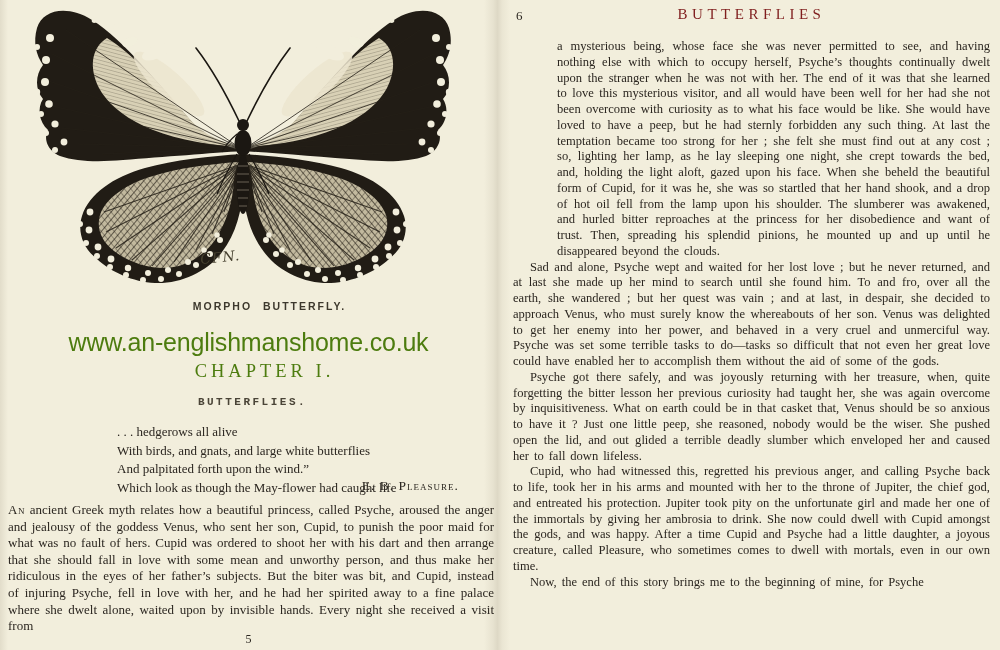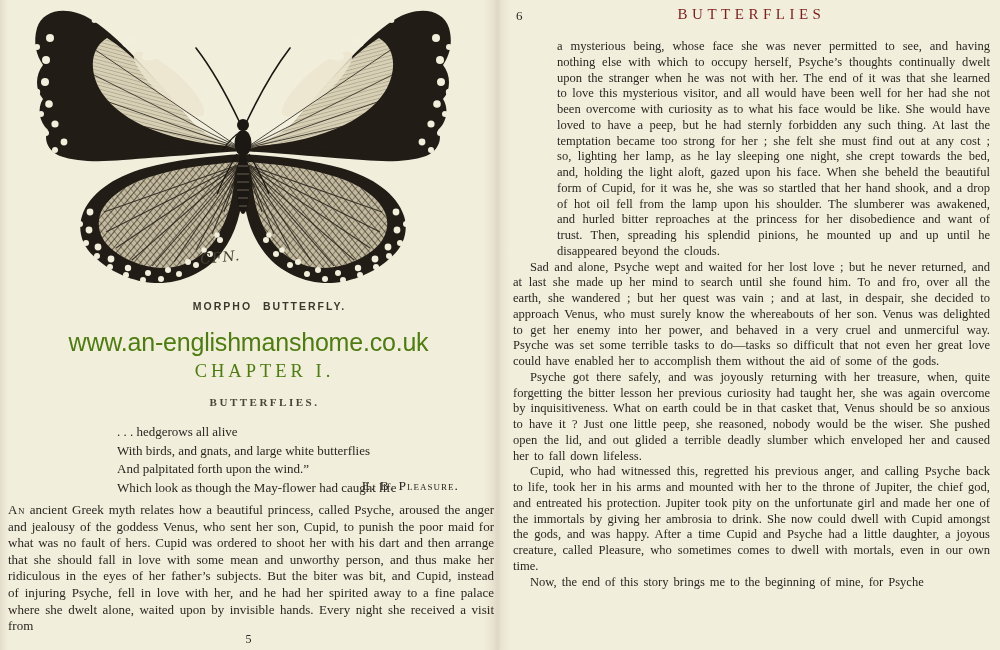--- a/index.html
+++ b/index.html
@@ -40,22 +40,22 @@
   .watermark{
     position:absolute;left:0;top:328px;width:497px;text-align:center;
     font-family:"Liberation Sans",sans-serif;font-size:25px;font-weight:400;
     letter-spacing:-0.2px;color:#4d7c0f;
   }
   .chapter-heading{
     position:absolute;left:0;top:361px;width:497px;text-align:center;
     font-size:18.5px;letter-spacing:4px;color:#4d7c0f;margin-left:16px;
   }
   .section-heading{
-    position:absolute;left:16px;top:396px;width:497px;text-align:center;
-    font-size:11px;letter-spacing:2.5px;color:#4a4437;font-weight:700;
+    position:absolute;left:4px;top:396px;width:497px;text-align:center;
+    font-size:11px;letter-spacing:2.5px;color:#4a4437;font-weight:700;font-family:Liberation Mono, monospace;
   }
   .quote{
     position:absolute;left:113px;top:421px;width:360px;
     font-size:13px;line-height:14.6px;
   }
   .quote-attribution{
     position:absolute;right:38px;top:478px;
     font-size:13.5px;font-variant:small-caps;letter-spacing:1px;
   }
   .body-left{

